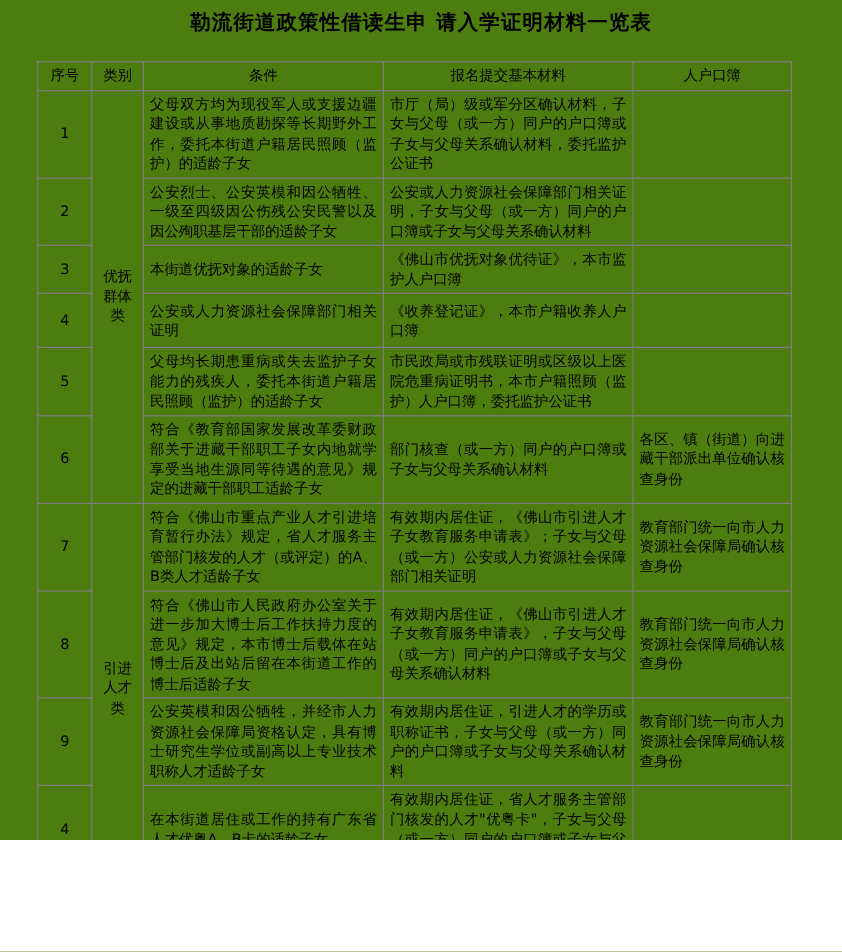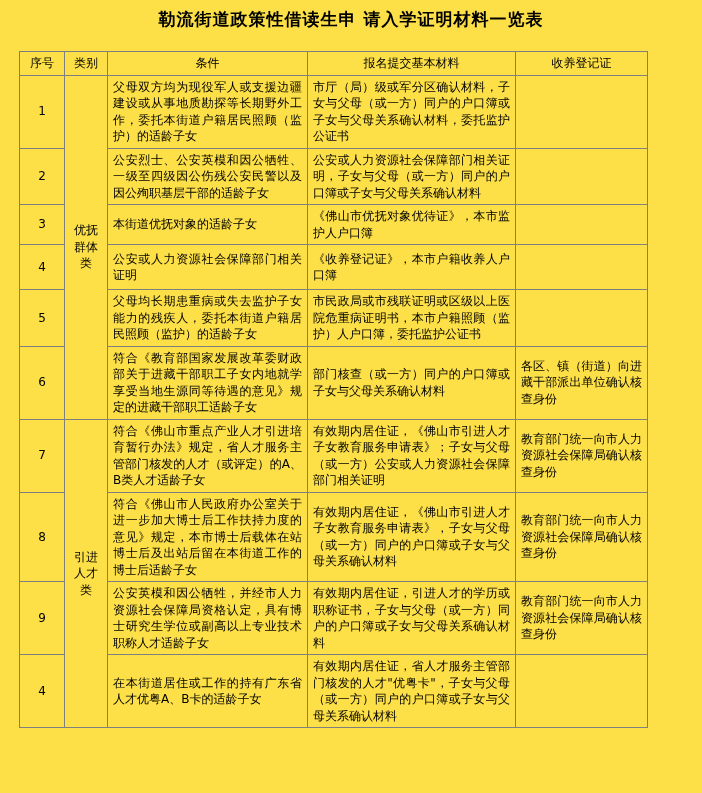--- a/index.html
+++ b/index.html
@@ -5,37 +5,37 @@
   html, body {
     margin: 0;
     padding: 0;
     background: #ffffff;
     font-family: "DejaVu Sans", "Liberation Sans", sans-serif;
     color: #000000;
   }
   .page {
     position: relative;
     width: 702px;
-    height: 793px;
-    background: #fde047;
+    height: 700px;
+    background: #4d7c0f;
     overflow: hidden;
   }
   .doc-title {
     margin: 0;
     padding-top: 7px;
     text-align: center;
     font-size: 17px;
     font-weight: bold;
     letter-spacing: 1px;
     line-height: 24px;
   }
   table.materials-table {
     border-collapse: collapse;
     table-layout: fixed;
-    margin-left: 19px;
+    margin-left: 31px;
     margin-top: 20px;
     width: 628px;
   }
   table.materials-table th,
   table.materials-table td {
     border: 1px solid #7f7f7f;
     font-size: 12px;
     line-height: 16.5px;
     font-weight: normal;
     vertical-align: middle;
@@ -71,21 +71,21 @@
       <col style="width:200px">
       <col style="width:208px">
       <col style="width:132px">
     </colgroup>
     <thead>
       <tr>
         <th class="col-header">序号</th>
         <th class="col-header">类别</th>
         <th class="col-header">条件</th>
         <th class="col-header">报名提交基本材料</th>
-        <th class="col-header">收养登记证</th>
+        <th class="col-header">人户口簿</th>
       </tr>
     </thead>
     <tbody id="table-body">
         <tr>
           <td class="cell-no">1</td>
           <td class="cell-category" rowspan="6">优抚群体类</td>
           <td class="cell-condition">父母双方均为现役军人或支援边疆建设或从事地质勘探等长期野外工作，委托本街道户籍居民照顾（监护）的适龄子女</td>
           <td class="cell-materials">市厅（局）级或军分区确认材料，子女与父母（或一方）同户的户口簿或子女与父母关系确认材料，委托监护公证书</td>
           <td class="cell-verification"></td>
         </tr>

